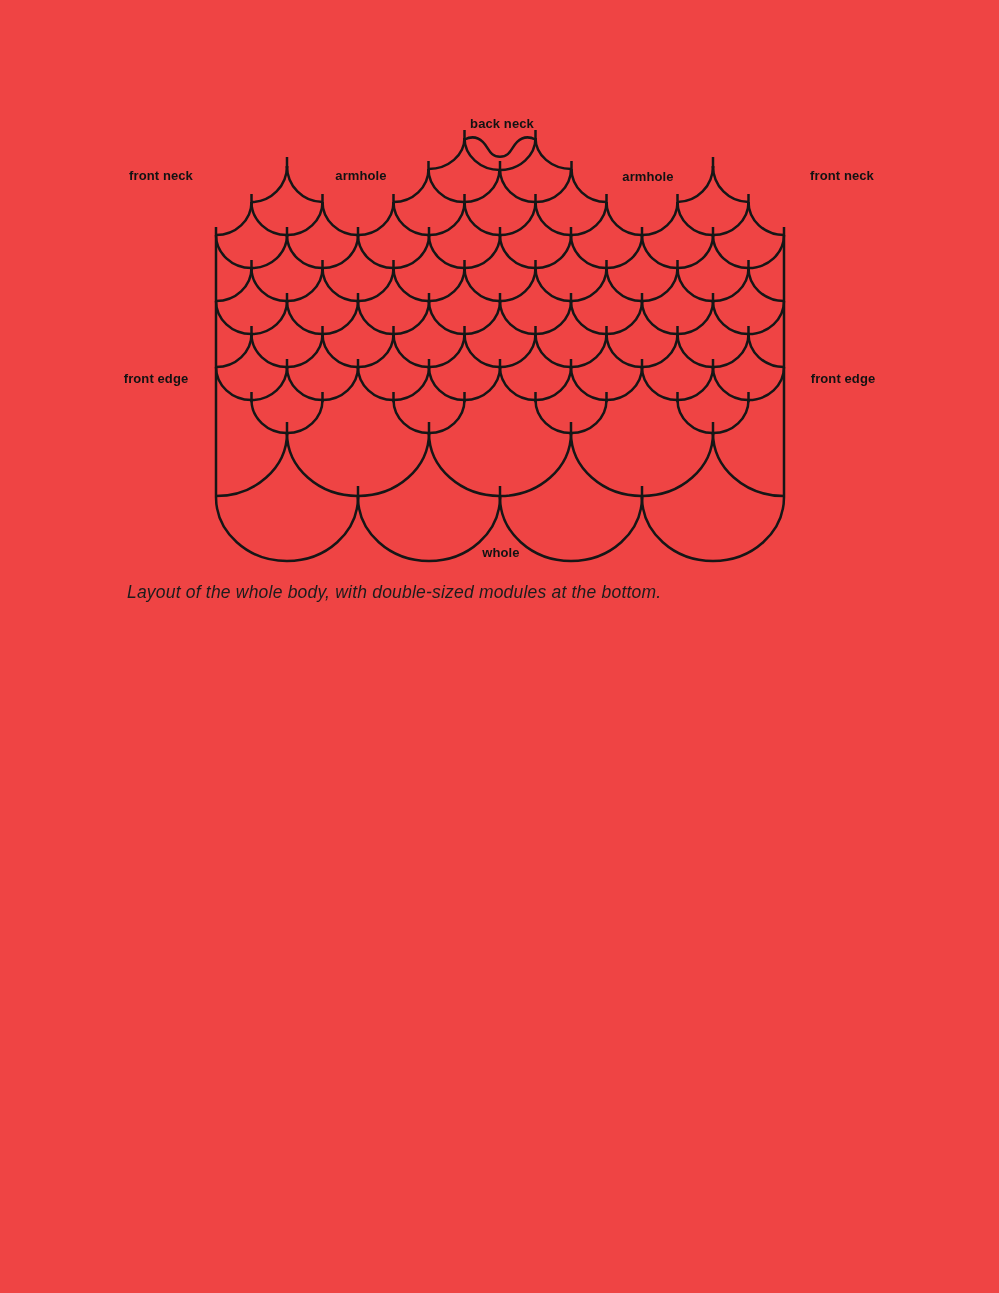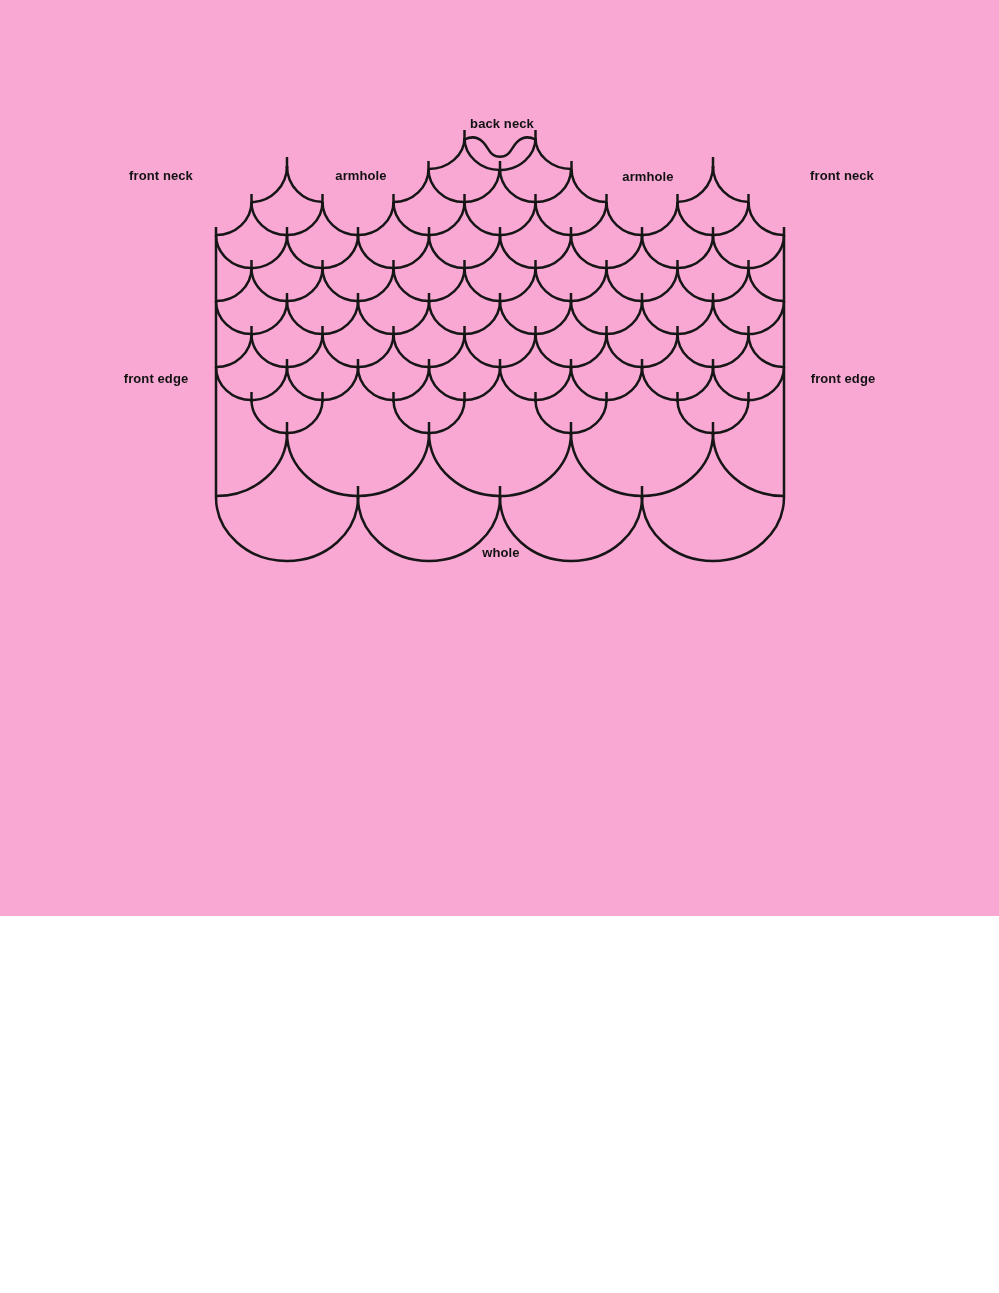--- a/index.html
+++ b/index.html
@@ -3,22 +3,22 @@
 <meta charset="utf-8">
 <style>
   html, body {
     margin: 0;
     padding: 0;
     background: #ffffff;
   }
   .page {
     position: relative;
     width: 999px;
-    height: 916px;
-    background: #f9a8d4;
+    height: 1293px;
+    background: #ef4444;
     overflow: hidden;
     font-family: "Liberation Sans", sans-serif;
   }
   .diagram {
     position: absolute;
     left: 0;
     top: 0;
     width: 999px;
     height: 660px;
   }
@@ -206,14 +206,15 @@
     <div class="lbl" style="left:502px; top:123px;">back neck</div>
     <div class="lbl" style="left:161px; top:175px;">front neck</div>
     <div class="lbl" style="left:361px; top:175px;">armhole</div>
     <div class="lbl" style="left:648px; top:176px;">armhole</div>
     <div class="lbl" style="left:842px; top:175px;">front neck</div>
     <div class="lbl" style="left:156px; top:378px;">front edge</div>
     <div class="lbl" style="left:843px; top:378px;">front edge</div>
     <div class="lbl" style="left:501px; top:552px;">whole</div>
   </div>
 
+  <div class="caption">Layout of the whole body, with double-sized modules at the bottom.</div>
 
 </div>
 
 </body></html>

